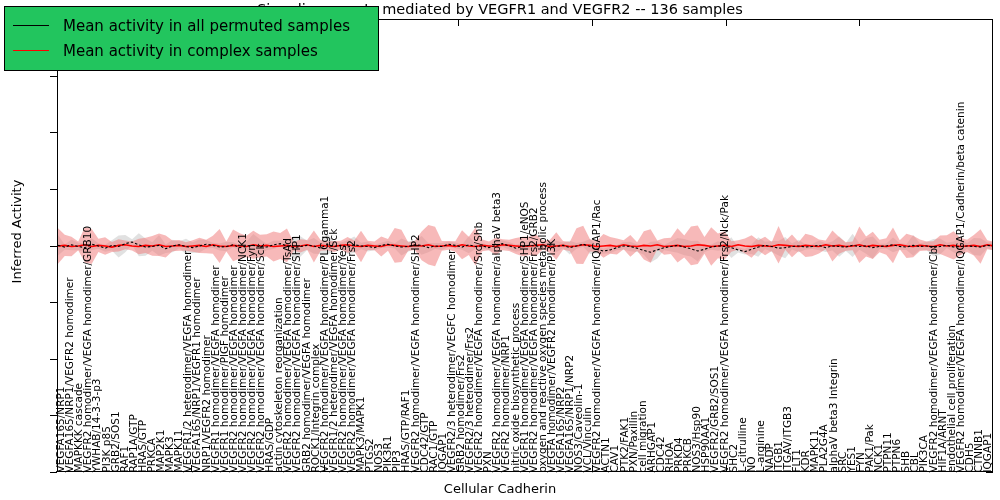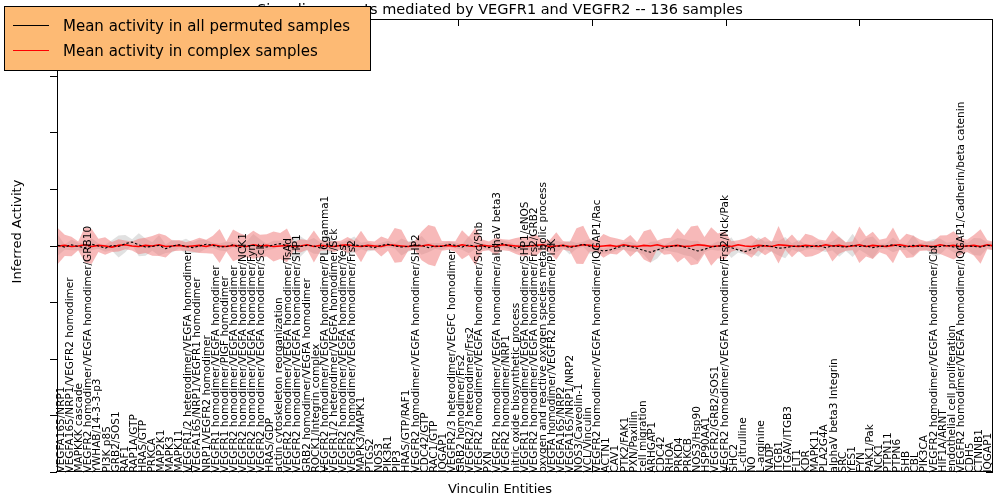--- a/index.html
+++ b/index.html
@@ -109,22 +109,22 @@
     width: 936px;
     height: 453px;
     display: block;
   }
   
   #legend {
     position: absolute;
     left: 4px;
     top: 6px;
     border: 1.1px solid #000;
-    background: #fdba74;
-    padding: 6px 20px 7px 8px;
+    background: #22c55e;
+    padding: 6px 28px 7px 8px;
     box-sizing: border-box;
   }
   .legend-row {
     display: flex;
     align-items: center;
     height: 25px;
   }
   .legend-swatch {
     width: 36px;
     height: 0;
@@ -141,21 +141,21 @@
 </style>
 </head>
 <body>
 
 <div id="figure">
 
   <div id="chart-title">Signaling events mediated by VEGFR1 and VEGFR2 -- 136 samples</div>
 
   <div id="y-axis-label">Inferred Activity</div>
 
-  <div id="x-axis-label">Vinculin Entities</div>
+  <div id="x-axis-label">Cellular Cadherin</div>
 
   <div id="ytick-holder">
       <div class="ytick-mark" style="top: 19px;"></div>
       <div class="ytick-mark inner" style="top: 19px;"></div>
       <div class="ytick-mark" style="top: 75.625px;"></div>
       <div class="ytick-mark inner" style="top: 75.625px;"></div>
       <div class="ytick-mark" style="top: 132.25px;"></div>
       <div class="ytick-mark inner" style="top: 132.25px;"></div>
       <div class="ytick-mark" style="top: 188.875px;"></div>
       <div class="ytick-mark inner" style="top: 188.875px;"></div>

